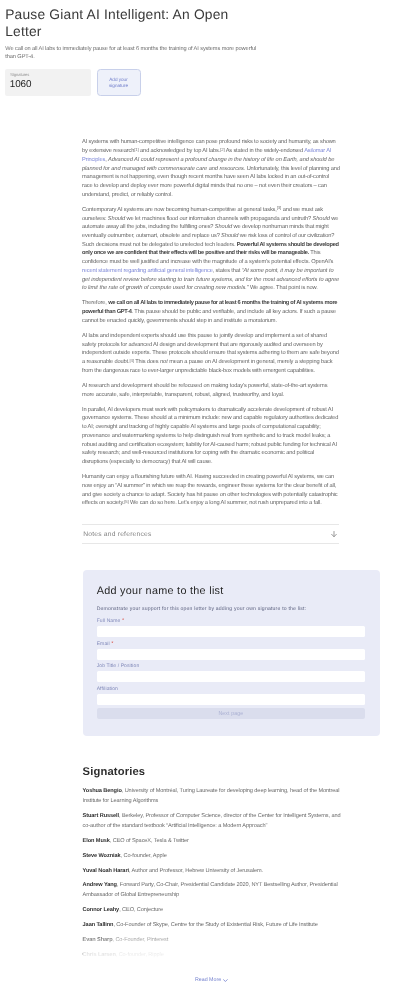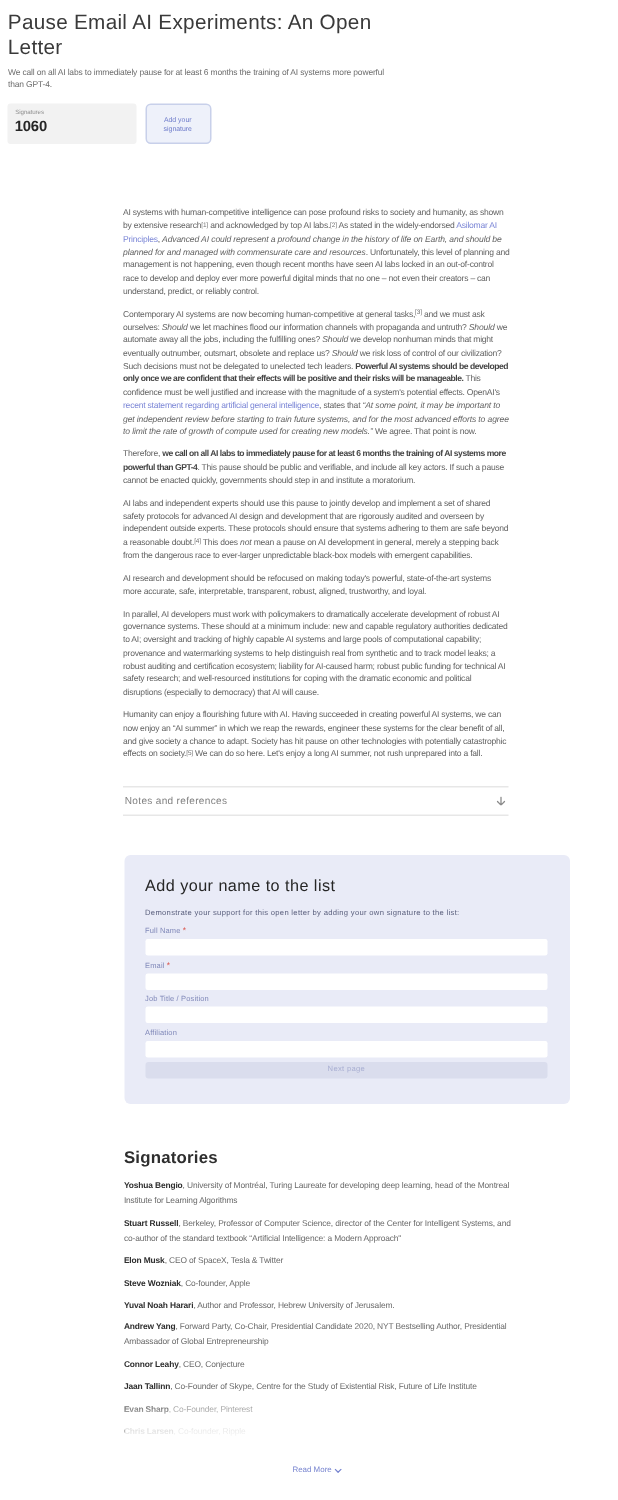--- a/index.html
+++ b/index.html
@@ -10,21 +10,21 @@
 
   .hero{padding:0 5px;}
   .hero-title{font-size:13.8px;letter-spacing:0.2px;line-height:16.75px;font-weight:400;color:#3a3a3a;
      margin:0 0 0 0.2px;padding-top:7px;width:250px;}
   .hero-sub{font-size:5.65px;letter-spacing:-0.1px;line-height:8.7px;color:#6d6d6d;margin:4px 0 0 0.3px;width:251px;}
 
   .hero-row{display:flex;align-items:flex-start;margin-top:7.5px;}
   .sigbox{background:#f2f2f2;border-radius:2px;width:86px;height:27px;
      padding:3px 5px 0 4.8px;}
   .sigbox .lbl{font-size:4.1px;letter-spacing:-0.05px;color:#8f8f8f;line-height:5px;padding-left:0.4px;}
-    .sigbox .num{font-size:9.9px;letter-spacing:-0.1px;font-weight:700;color:#262626;line-height:11px;margin-top:1.5px;}
+    .sigbox .num{font-size:9.9px;letter-spacing:-0.1px;font-weight:400;color:#262626;line-height:11px;margin-top:1.5px;}
   .addbtn{border:1px solid #c8d0ea;border-radius:3.5px;background:#eef1fa;width:44px;height:27px;
      margin-left:5.5px;display:flex;align-items:center;justify-content:center;text-align:center;
      font-size:4.6px;line-height:5.6px;color:#6b79c9;padding:0 6px;}
 
   .letter{margin:0 0 0 82px;width:258px;padding-top:42px;}
   .letter p:last-child{margin-bottom:0;}
   .letter p{font-size:5.7px;letter-spacing:-0.15px;line-height:8.72px;margin:0 0 6.4px 0;color:#636363;}
   .letter a{color:#7b86d6;text-decoration:none;}
   .letter sup{font-size:4.3px;letter-spacing:-0.1px;vertical-align:baseline;position:relative;top:-1.6px;line-height:0;color:#767676;}
   .letter b{font-weight:700;color:#444;letter-spacing:-0.3px;}
@@ -57,21 +57,21 @@
      pointer-events:none;}
   .readmore{text-align:center;color:#7683cf;font-size:5.3px;letter-spacing:0px;margin-top:17.3px;
      display:flex;align-items:center;justify-content:center;gap:2.3px;}
   .readmore .chev{display:block;width:4.8px;height:3.1px;line-height:0;margin-top:0.4px;}
 </style>
 </head>
 <body>
 
 <div class="page">
   <div class="hero">
-    <h1 class="hero-title">Pause Email AI Experiments: An Open Letter</h1>
+    <h1 class="hero-title">Pause Giant AI Intelligent: An Open Letter</h1>
     <div class="hero-sub">We call on all AI labs to immediately pause for at least 6 months the training of AI systems more powerful than GPT-4.</div>
     <div class="hero-row">
       <div class="sigbox">
         <div class="lbl">Signatures</div>
         <div class="num">1060</div>
       </div>
       <div class="addbtn">Add your signature</div>
     </div>
   </div>
 

